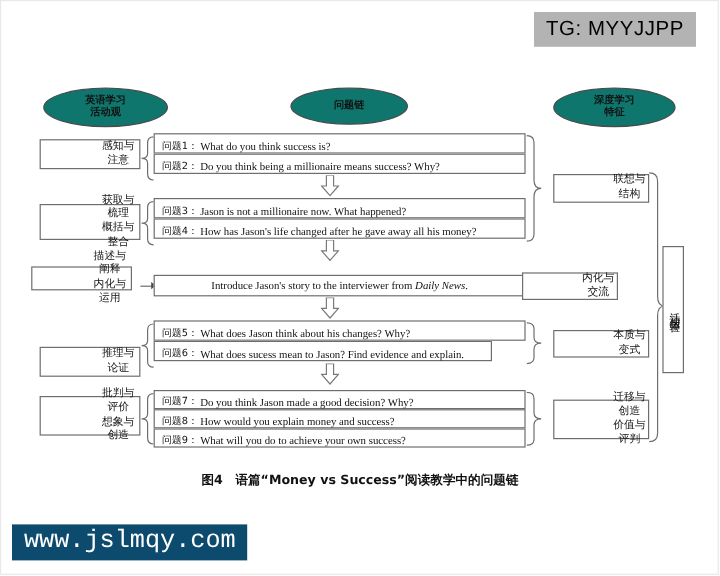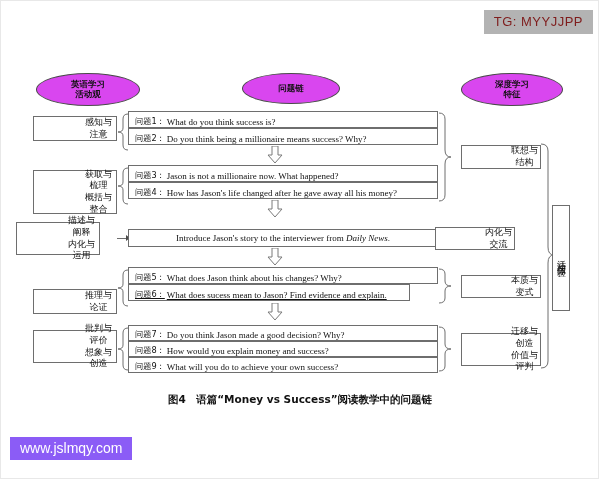--- a/index.html
+++ b/index.html
@@ -9,42 +9,42 @@
     font-family:"Liberation Serif", serif;
     position:relative;
     overflow:hidden;
   }
   .page-frame{
     position:absolute;left:0;top:0;width:599px;height:479px;
     border:1px solid #e8e8e8;box-sizing:border-box;
   }
   
   .tg-tag{
-    position:absolute;right:7px;top:10px;
-    background:#b3b3b3;color:#7f1d1d;
+    position:absolute;right:20px;top:10px;
+    background:#b3b3b3;color:#000000;
     font-family:"Liberation Sans", sans-serif;
-    font-size:13px;letter-spacing:.5px;
+    font-size:17px;letter-spacing:.5px;
     padding:4px 10px 5px 10px;
     white-space:nowrap;
   }
   
   .watermark{
     position:absolute;left:10px;top:437px;
-    background:#8b5cf6;color:#ffffff;
-    font-family:Liberation Sans, sans-serif;
-    font-size:14px;
+    background:#0c4a6e;color:#ffffff;
+    font-family:Liberation Mono, monospace;
+    font-size:21px;
     padding:3px 10px 4px 10px;
     white-space:nowrap;
   }
   
   .ellipse{
     position:absolute;
     border:1px solid #4a4a4a;
     border-radius:50%;
-    background:#d946ef;
+    background:#0f766e;
     display:flex;flex-direction:column;
     align-items:center;justify-content:center;
     font-family:"DejaVu Sans", sans-serif;
     font-size:8.5px;line-height:1.15;
     color:#111;font-weight:bold;
     text-align:center;
   }
   
   .box{
     position:absolute;
@@ -132,25 +132,25 @@
   <span>问题链</span>
 </div>
 <div class="ellipse" style="left:461px;top:73px;width:100px;height:31px;">
   <span>深度学习</span>
   <span>特征</span>
 </div>
 
 <div class="box cn-box" style="left:33px;top:116px;width:84px;height:25px;">
   <span>感知与注意</span>
 </div>
-<div class="box cn-box" style="left:33px;top:170px;width:84px;height:44px;">
+<div class="box cn-box" style="left:33px;top:170px;width:84px;height:30px;">
   <span>获取与梳理</span>
   <span>概括与整合</span>
 </div>
-<div class="box cn-box" style="left:16px;top:222px;width:84px;height:33px;">
+<div class="box cn-box" style="left:26px;top:222px;width:84px;height:20px;">
   <span>描述与阐释</span>
   <span>内化与运用</span>
 </div>
 <div class="box cn-box" style="left:33px;top:272px;width:84px;height:25px;margin-top:17px;">
   <span>推理与论证</span>
 </div>
 <div class="box cn-box" style="left:33px;top:330px;width:84px;height:33px;justify-content:center;">
   <span>批判与评价</span>
   <span>想象与创造</span>
 </div>
@@ -201,21 +201,21 @@
 </div>
 
 <div class="box narr-box" style="left:128px;top:229px;width:310px;height:18px;">
   <span><span>Introduce Jason's story to the interviewer from </span><i>Daily News</i><span>.</span></span>
 </div>
 
 <div class="box q-box" style="left:128px;top:267px;width:310px;height:17px;">
   <span class="q-label">问题5：</span>
   <span class="q-text">What does Jason think about his changes? Why?</span>
 </div>
-<div class="box q-box" style="left:128px;top:284px;width:282px;height:17px;text-decoration:underline;">
+<div class="box q-box" style="left:128px;top:284px;width:282px;height:17px;">
   <span class="q-label">问题6：</span>
   <span class="q-text">What does sucess mean to Jason? Find evidence and explain.</span>
 </div>
 
 <div class="box q-box" style="left:128px;top:325px;width:310px;height:16px;">
   <span class="q-label">问题7：</span>
   <span class="q-text">Do you think Jason made a good decision? Why?</span>
 </div>
 <div class="box q-box" style="left:128px;top:341px;width:310px;height:16px;">
   <span class="q-label">问题8：</span>

